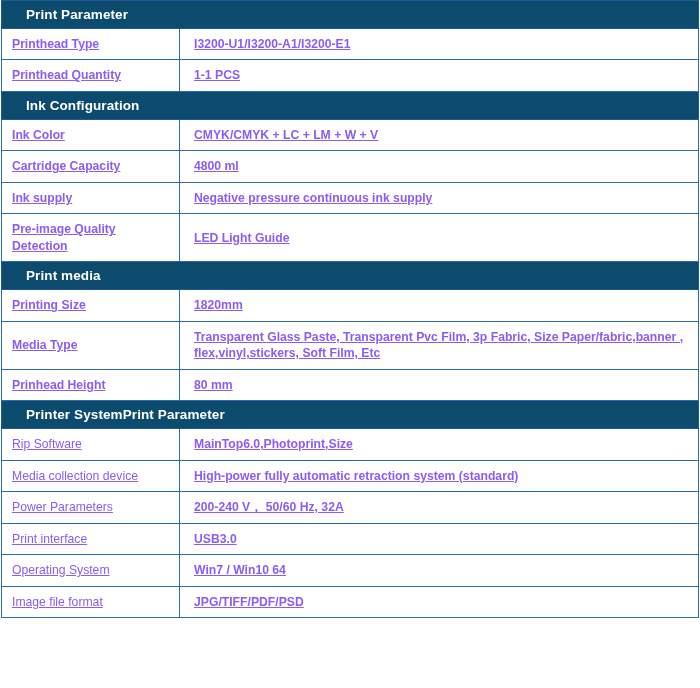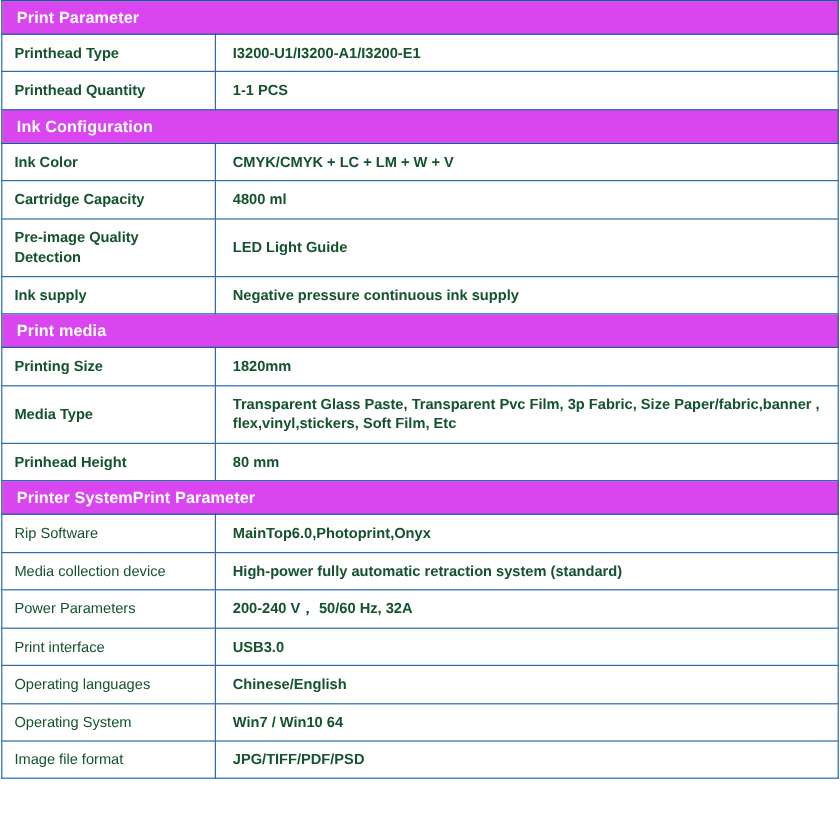--- a/index.html
+++ b/index.html
@@ -14,35 +14,36 @@
     color: #1f5fa0;
     overflow: hidden;
   }
   .spec-table {
     width: 698px;
     margin: 0 1px;
     border-collapse: collapse;
     table-layout: fixed;
   }
   .section-row td {
-    background: #d946ef;
+    background: #0c4a6e;
     color: #ffffff;
     font-size: 13.5px;
     font-weight: bold;
-    padding: 6px 0 6px 12px;
+    padding: 6px 0 6px 24px;
     border: 1px solid #1b5c99;
     letter-spacing: .1px;
   }
   .spec-row td {
     border: 1px solid #2a6cad;
     font-size: 12.2px;
-    color: #14532d;
+    color: #8b5cf6;
     padding: 7px 10px 7px 10px;
     vertical-align: middle;
     line-height: 1.35;
+    text-decoration: underline;
   }
   .spec-row td.label {
     width: 178px;
     font-weight: bold;
   }
   .spec-row td.value {
     font-weight: bold;
     padding-left: 14px;
   }
   .spec-row.plain td.label {
@@ -81,26 +82,26 @@
       </tr>
       <tr class="spec-row">
         <td class="label">Ink Color</td>
         <td class="value multi">CMYK/CMYK + LC + LM + W + V</td>
       </tr>
       <tr class="spec-row">
         <td class="label">Cartridge Capacity</td>
         <td class="value multi">4800 ml</td>
       </tr>
       <tr class="spec-row">
+        <td class="label">Ink supply</td>
+        <td class="value multi">Negative pressure continuous ink supply</td>
+      </tr>
+      <tr class="spec-row">
         <td class="label">Pre-image Quality Detection</td>
         <td class="value multi">LED Light Guide</td>
-      </tr>
-      <tr class="spec-row">
-        <td class="label">Ink supply</td>
-        <td class="value multi">Negative pressure continuous ink supply</td>
       </tr>
       <tr class="section-row">
         <td colspan="2">Print media</td>
       </tr>
       <tr class="spec-row">
         <td class="label">Printing Size</td>
         <td class="value multi">1820mm</td>
       </tr>
       <tr class="spec-row">
         <td class="label">Media Type</td>
@@ -109,39 +110,35 @@
       </tr>
       <tr class="spec-row">
         <td class="label">Prinhead Height</td>
         <td class="value multi">80 mm</td>
       </tr>
       <tr class="section-row">
         <td colspan="2">Printer SystemPrint Parameter</td>
       </tr>
       <tr class="spec-row plain">
         <td class="label">Rip Software</td>
-        <td class="value multi">MainTop6.0,Photoprint,Onyx</td>
+        <td class="value multi">MainTop6.0,Photoprint,Size</td>
       </tr>
       <tr class="spec-row plain">
         <td class="label">Media collection device</td>
         <td class="value multi">High-power fully automatic retraction system (standard)</td>
       </tr>
       <tr class="spec-row plain">
         <td class="label">Power Parameters</td>
         <td class="value multi">200-240 V， 50/60 Hz, 32A</td>
       </tr>
       <tr class="spec-row plain">
         <td class="label">Print interface</td>
         <td class="value multi">USB3.0</td>
       </tr>
       <tr class="spec-row plain">
-        <td class="label">Operating languages</td>
-        <td class="value multi">Chinese/English</td>
-      </tr>
-      <tr class="spec-row plain">
         <td class="label">Operating System</td>
         <td class="value multi">Win7 /  Win10  64</td>
       </tr>
       <tr class="spec-row plain">
         <td class="label">Image file format</td>
         <td class="value multi">JPG/TIFF/PDF/PSD</td>
       </tr>
     </tbody>
 </table>
 

